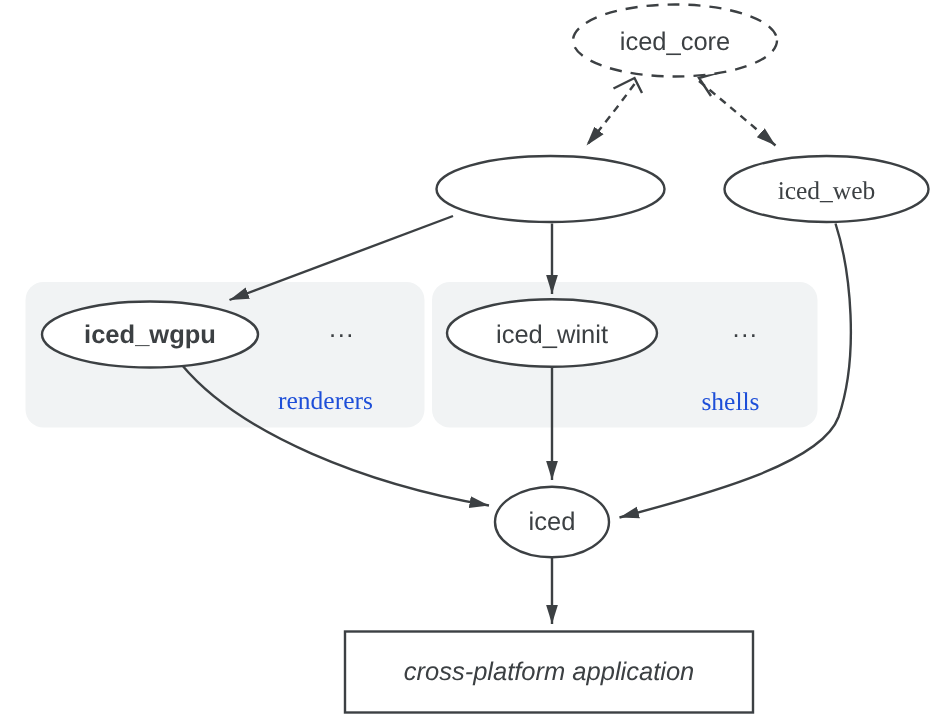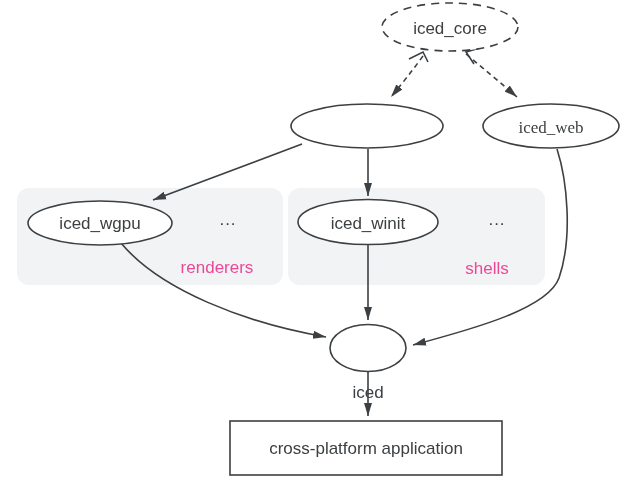--- a/index.html
+++ b/index.html
@@ -33,35 +33,35 @@
   }
 
   .label {
     position: absolute;
     transform: translate(-50%, -50%);
     font-size: 17px;
     color: #3c4043;
     white-space: nowrap;
     line-height: 1;
   }
-  .label.blue { color: #ec4899; }
+  .label.blue { color: #1d4ed8; font-family: Liberation Serif, serif; }
   .label.dots { font-size: 17px; letter-spacing: 1px; }
 
   
   #lbl-iced-core   { left: 450px; top: 28px;  }
   #lbl-iced-native { left: 367px; top: 127px; }
   #lbl-iced-web    { left: 551px; top: 127px; font-family: Liberation Serif, serif; }
-  #lbl-iced-wgpu   { left: 100px; top: 223px; }
+  #lbl-iced-wgpu   { left: 100px; top: 223px; font-weight: bold; }
   #lbl-dots-renderers { left: 228px; top: 219px; }
   #lbl-renderers   { left: 217px; top: 267px; }
   #lbl-iced-winit  { left: 368px; top: 223px; }
   #lbl-dots-shells { left: 497px; top: 219px; }
   #lbl-shells      { left: 487px; top: 268px; }
-  #lbl-iced        { left: 368px; top: 348px; margin-top: 44px; }
-  #lbl-application { left: 366px; top: 448px; }
+  #lbl-iced        { left: 368px; top: 348px; }
+  #lbl-application { left: 366px; top: 448px; font-style: italic; }
 </style>
 </head>
 <body>
 
 <div id="stage">
 
   <div class="group-box" id="group-renderers"></div>
   <div class="group-box" id="group-shells"></div>
 
   <svg class="edges" viewBox="0 0 621 483">

